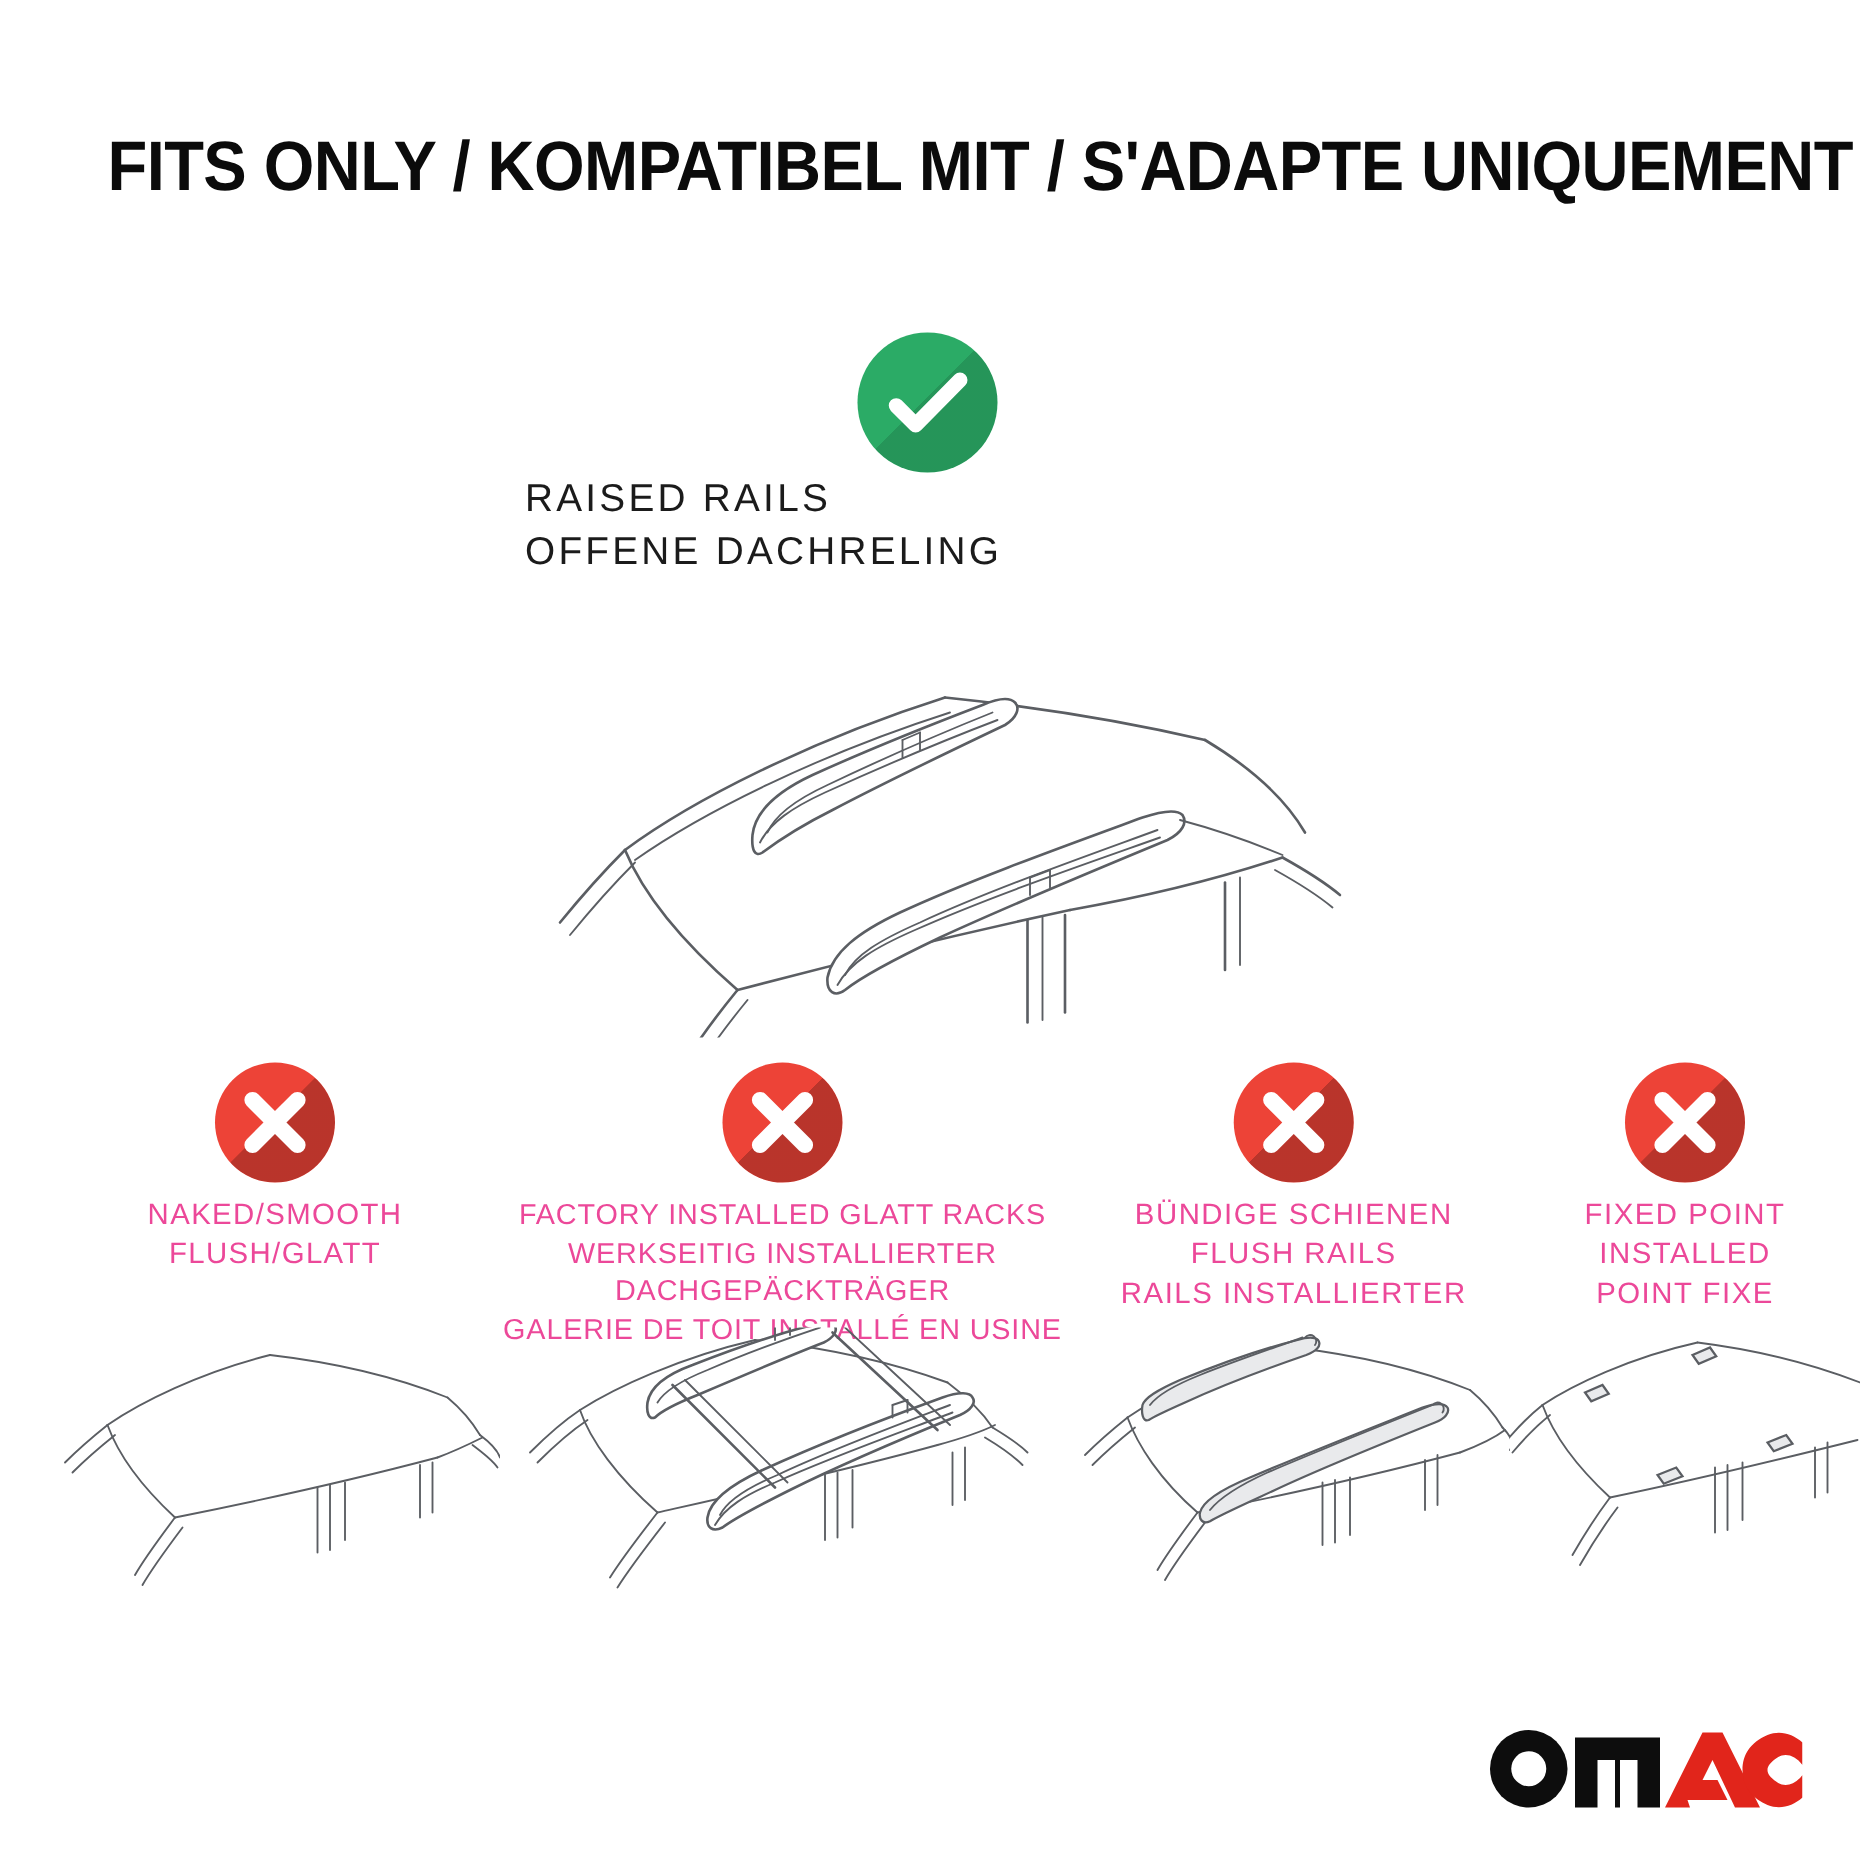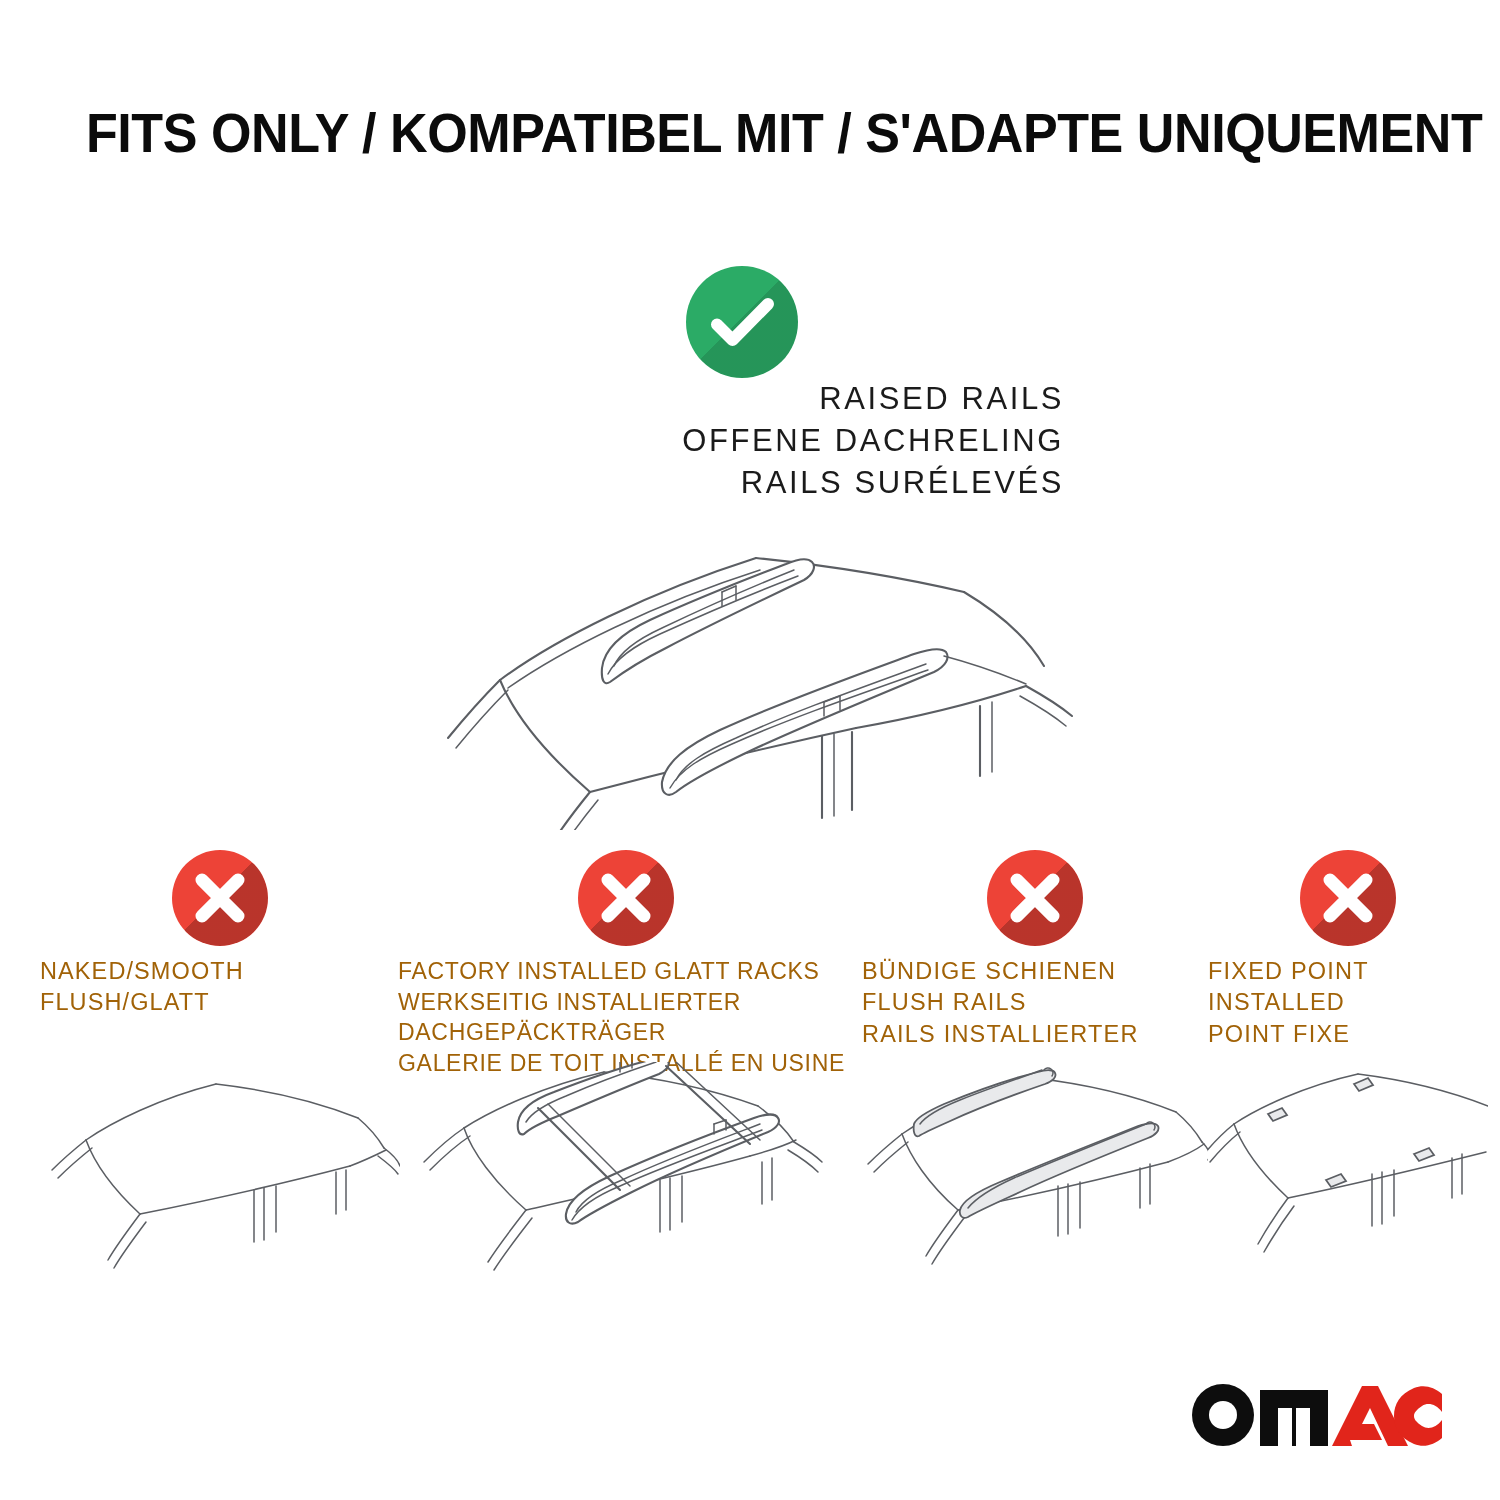--- a/index.html
+++ b/index.html
@@ -63,21 +63,21 @@
   }
   #approved-badge .shadow {
     background: linear-gradient(135deg, rgba(0,0,0,0) 48%, rgba(0,0,0,0.13) 48.2%);
   }
 
   #approved-labels {
     position: absolute;
     left: 420px;
     top: 378px;
     width: 644px;
-    text-align: right;
+    text-align: left;
     font-size: 31px;
     font-weight: 300;
     letter-spacing: 2.6px;
     line-height: 1.36;
     color: #1b1b1b;
   }
 
   #approved-illustration {
     position: absolute;
     left: 404px;
@@ -101,25 +101,26 @@
     top: 0;
   }
   .reject-badge .shadow {
     background: linear-gradient(135deg, rgba(0,0,0,0) 48%, rgba(0,0,0,0.22) 48.2%);
   }
   .reject-label {
     position: absolute;
     top: 106px;
     left: 0;
     width: 100%;
+    text-align: center;
     font-size: 23.5px;
     font-weight: 400;
     letter-spacing: 1.1px;
     line-height: 1.33;
-    color: #a16207;
+    color: #ec4899;
   }
   .reject-illustration {
     position: absolute;
     left: 0;
     width: 100%;
     height: 230px;
   }
 
   
   #col-naked     { left: 40px;   width: 360px; }
@@ -169,21 +170,20 @@
 <div class="badge" id="approved-badge">
   <div class="shadow"></div>
   <svg viewBox="0 0 112 112" aria-hidden="true">
     <path d="M31 58.5 L46.5 74 L82 38" fill="none" stroke="#ffffff" stroke-width="12" stroke-linecap="round" stroke-linejoin="round"></path>
   </svg>
 </div>
 
 <div id="approved-labels">
   <span class="line">RAISED RAILS</span>
   <span class="line">OFFENE DACHRELING</span>
-  <span class="line">RAILS SURÉLEVÉS</span>
 </div>
 
 <div id="approved-illustration">
   <svg viewBox="0 0 700 330" aria-hidden="true">
 
     <path class="art" d="M96 180 C150 140 245 92 352 58"></path>
     <path class="art" d="M352 58 C430 66 500 78 560 92"></path>
     <path class="art" d="M560 92 C600 116 626 142 640 166"></path>
     <path class="art" d="M96 180 C110 214 140 252 186 292"></path>
     <path class="art" d="M186 292 C262 272 360 248 452 228"></path>

